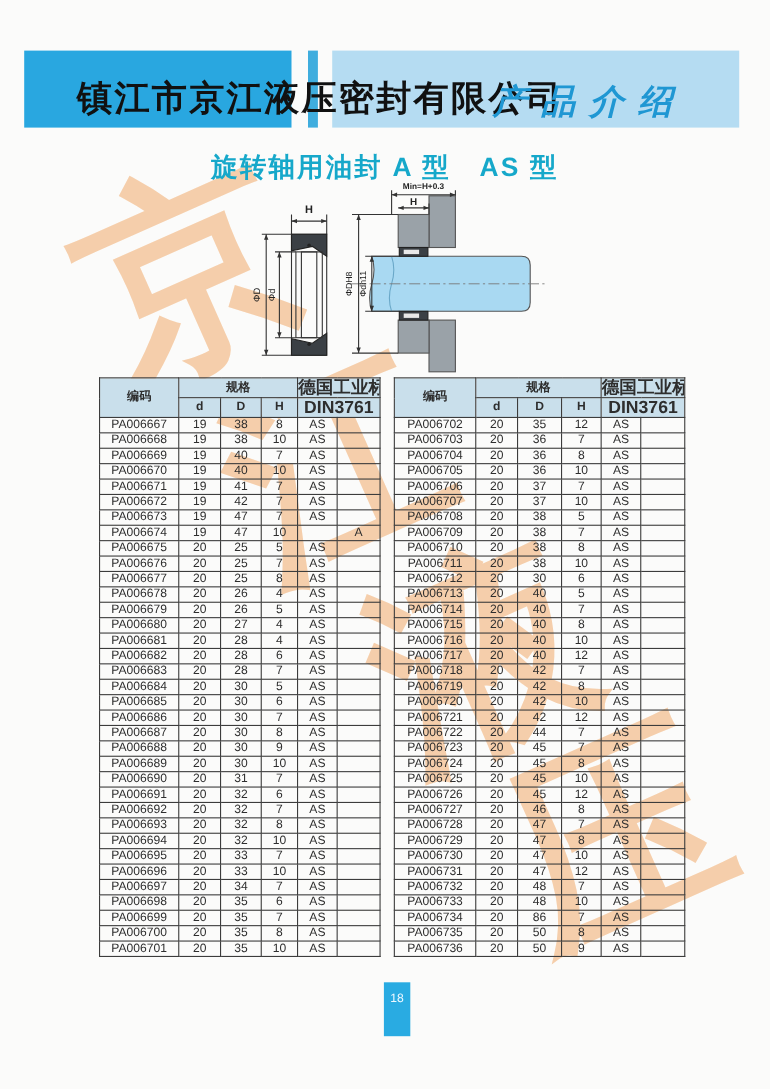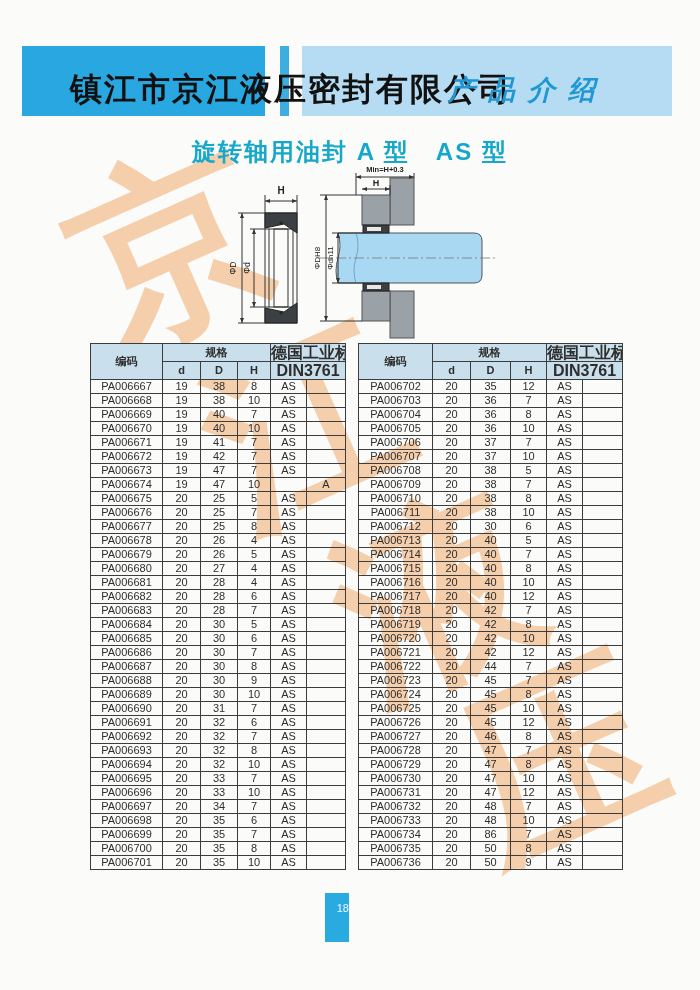--- a/index.html
+++ b/index.html
@@ -27,21 +27,21 @@
   .hdr-light{left:302px;top:46px;width:370px;height:70px;background:#b5dcf2;}
   .company{
     position:absolute;left:70px;top:68px;z-index:3;width:320px;
     font-family:"Liberation Serif","DejaVu Serif",serif;
     font-weight:bold;font-size:32px;letter-spacing:2px;color:#111;
     white-space:nowrap;
   }
   .section-title{
     position:absolute;left:448px;top:72px;z-index:3;
     font-family:Liberation Mono, monospace;
-    font-weight:bold;font-style:italic;font-size:27px;letter-spacing:13px;
+    font-weight:bold;font-style:italic;font-size:31px;letter-spacing:13px;
     color:#1f97d3;white-space:nowrap;
   }
   
   .page-title{
     position:absolute;left:0;top:136px;width:700px;z-index:2;
     text-align:center;font-size:24px;font-weight:bold;color:#16a8ca;
     letter-spacing:2px;
   }
   
   .diagram{position:absolute;left:180px;top:163px;z-index:2;}
@@ -63,22 +63,22 @@
   table.spec td{background:transparent;font-size:11px;}
   table.spec td:first-child{font-size:11px;}
   #table-left col.c-code{width:72px;} #table-left col.c-d{width:38px;}
   #table-left col.c-D{width:37px;}  #table-left col.c-H{width:33px;}
   #table-left col.c-s1{width:36px;} #table-left col.c-s2{width:39px;}
   #table-right col.c-code{width:74px;} #table-right col.c-d{width:38px;}
   #table-right col.c-D{width:40px;}  #table-right col.c-H{width:36px;}
   #table-right col.c-s1{width:36px;} #table-right col.c-s2{width:40px;}
   
   .page-num{
-    position:absolute;left:325px;top:893px;width:24px;height:49px;z-index:2;
-    background:#29abe2;color:#eef8ff;font-size:11px;text-align:right;
+    position:absolute;left:349px;top:893px;width:24px;height:49px;z-index:2;
+    background:#29abe2;color:#eef8ff;font-size:11px;text-align:center;
     padding-top:9px;box-sizing:border-box;
   }
 </style>
 </head>
 <body>
 
 <div class="page">
 
   <div class="watermark" id="wm">
       <span class="wm-char wm-0">京</span>

